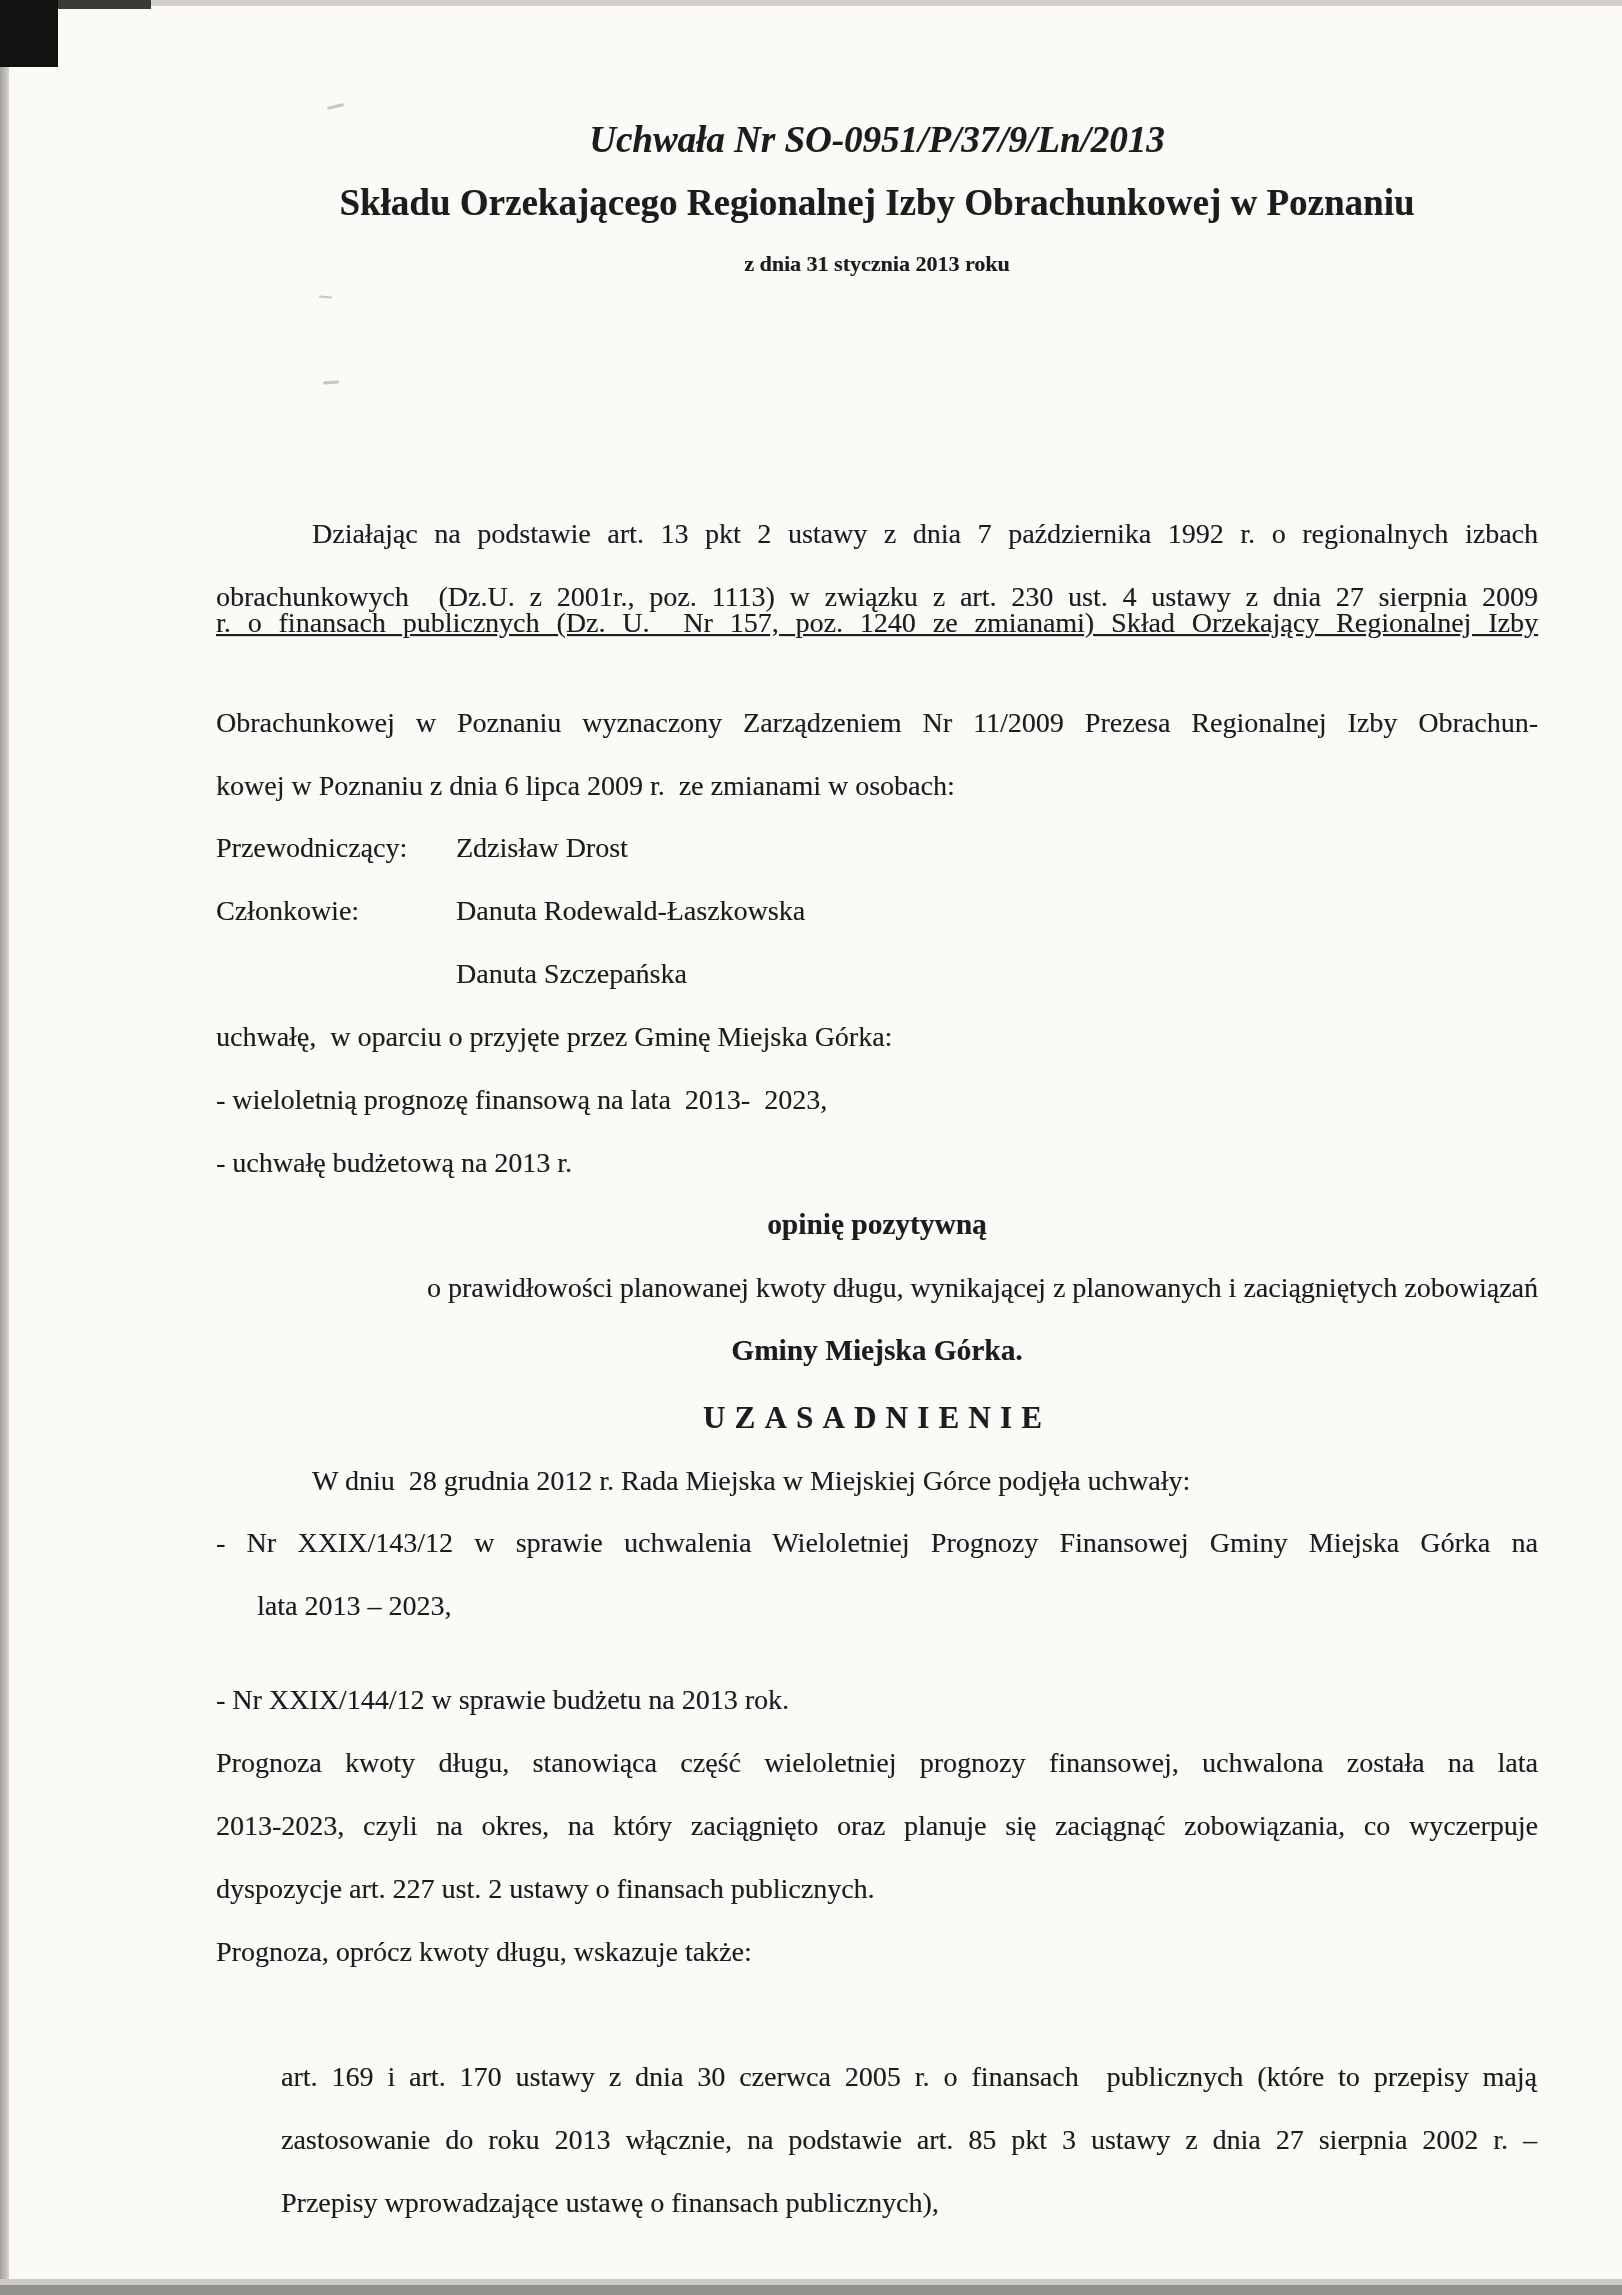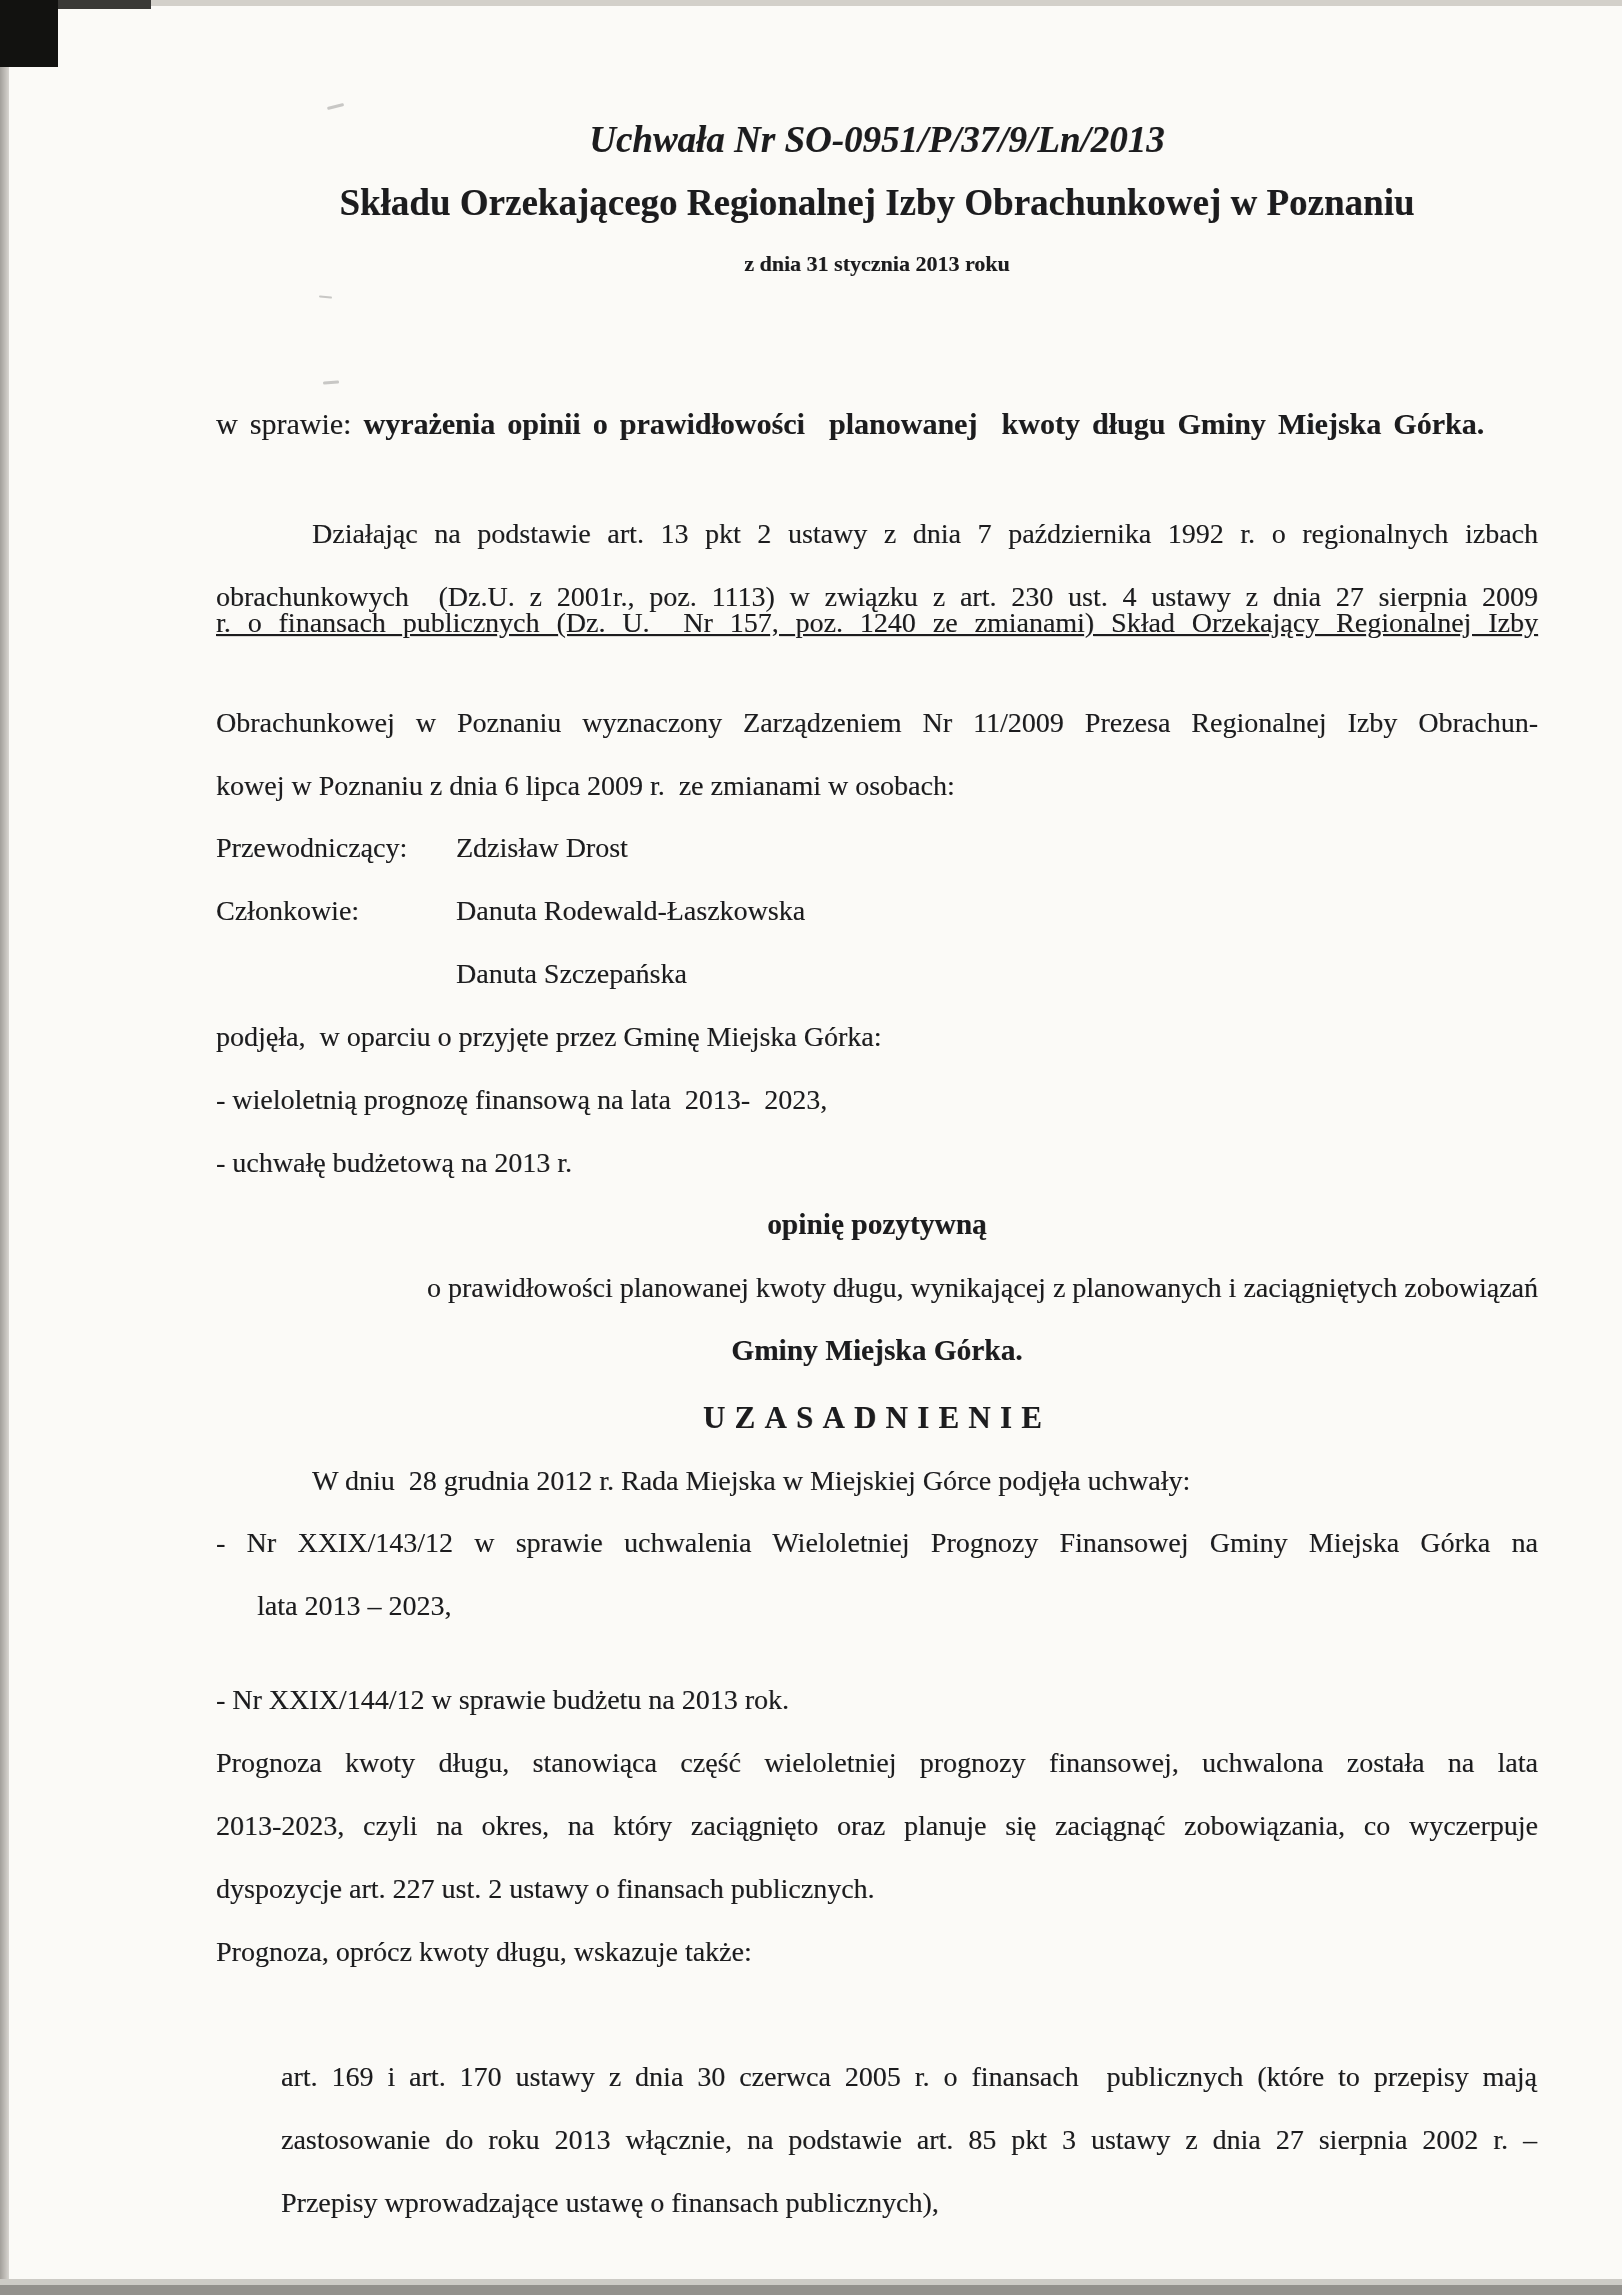--- a/index.html
+++ b/index.html
@@ -70,41 +70,40 @@
   <div class="edge-bottom-soft"></div>
   <div class="edge-bottom"></div>
   <div class="pencil m1"></div>
   <div class="pencil m2"></div>
   <div class="pencil m3"></div>
 
   <div class="txt center t1">Uchwała Nr SO-0951/P/37/9/Ln/2013</div>
   <div class="txt center t2">Składu Orzekającego Regionalnej Izby Obrachunkowej w Poznaniu</div>
   <div class="txt center t3">z dnia 31 stycznia 2013 roku</div>
 
-  <div class="txt subject"><span class="lbl">w sprawie: </span><span class="stx">wyrażenia opinii o prawidłowości  planowanej  kwoty długu Gminy Miejska Górka.</span></div>
 
   <div class="txt just ind lg0">Działając na podstawie art. 13 pkt 2 ustawy z dnia 7 października 1992 r. o regionalnych izbach</div>
   <div class="txt just lg1">obrachunkowych  (Dz.U. z 2001r., poz. 1113) w związku z art. 230 ust. 4 ustawy z dnia 27 sierpnia 2009</div>
   <div class="txt just lg2">r. o finansach publicznych (Dz. U.  Nr 157, poz. 1240 ze zmianami) Skład Orzekający Regionalnej Izby</div>
   <div class="txt just lg3">Obrachunkowej w Poznaniu wyznaczony Zarządzeniem Nr 11/2009 Prezesa Regionalnej Izby Obrachun-</div>
   <div class="txt lg4">kowej w Poznaniu z dnia 6 lipca 2009 r.  ze zmianami w osobach:</div>
 
   <div class="row p0">
     <span class="rlbl">Przewodniczący:</span>
     <span class="name">Zdzisław Drost</span>
   </div>
   <div class="row p1">
     <span class="rlbl">Członkowie:</span>
     <span class="name">Danuta Rodewald-Łaszkowska</span>
   </div>
   <div class="row p2">
     <span class="name">Danuta Szczepańska</span>
   </div>
 
-  <div class="txt wy">podjęła,  w oparciu o przyjęte przez Gminę Miejska Górka:</div>
+  <div class="txt wy">uchwałę,  w oparciu o przyjęte przez Gminę Miejska Górka:</div>
   <div class="txt it1">- wieloletnią prognozę finansową na lata  2013-  2023,</div>
   <div class="txt it2">- uchwałę budżetową na 2013 r.</div>
   <div class="txt center bold op1">opinię pozytywną</div>
   <div class="txt center op2">o prawidłowości planowanej kwoty długu, wynikającej z planowanych i zaciągniętych zobowiązań</div>
   <div class="txt center bold op3">Gminy Miejska Górka.</div>
 
   <div class="txt center bold uz">UZASADNIENIE</div>
   <div class="txt ind jintro">W dniu  28 grudnia 2012 r. Rada Miejska w Miejskiej Górce podjęła uchwały:</div>
   <div class="txt just r1a">- Nr XXIX/143/12 w sprawie uchwalenia Wieloletniej Prognozy Finansowej Gminy Miejska Górka na</div>
   <div class="txt r1b">lata 2013 – 2023,</div>

